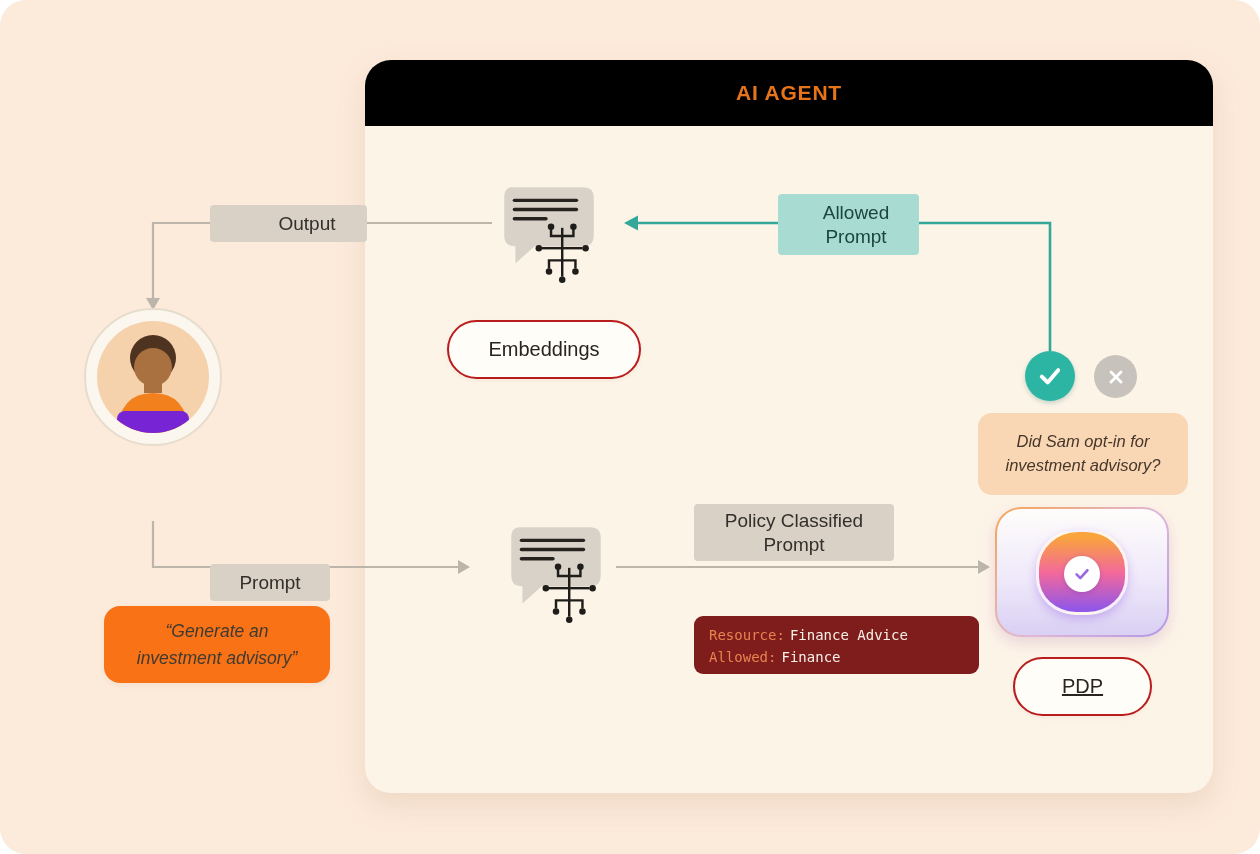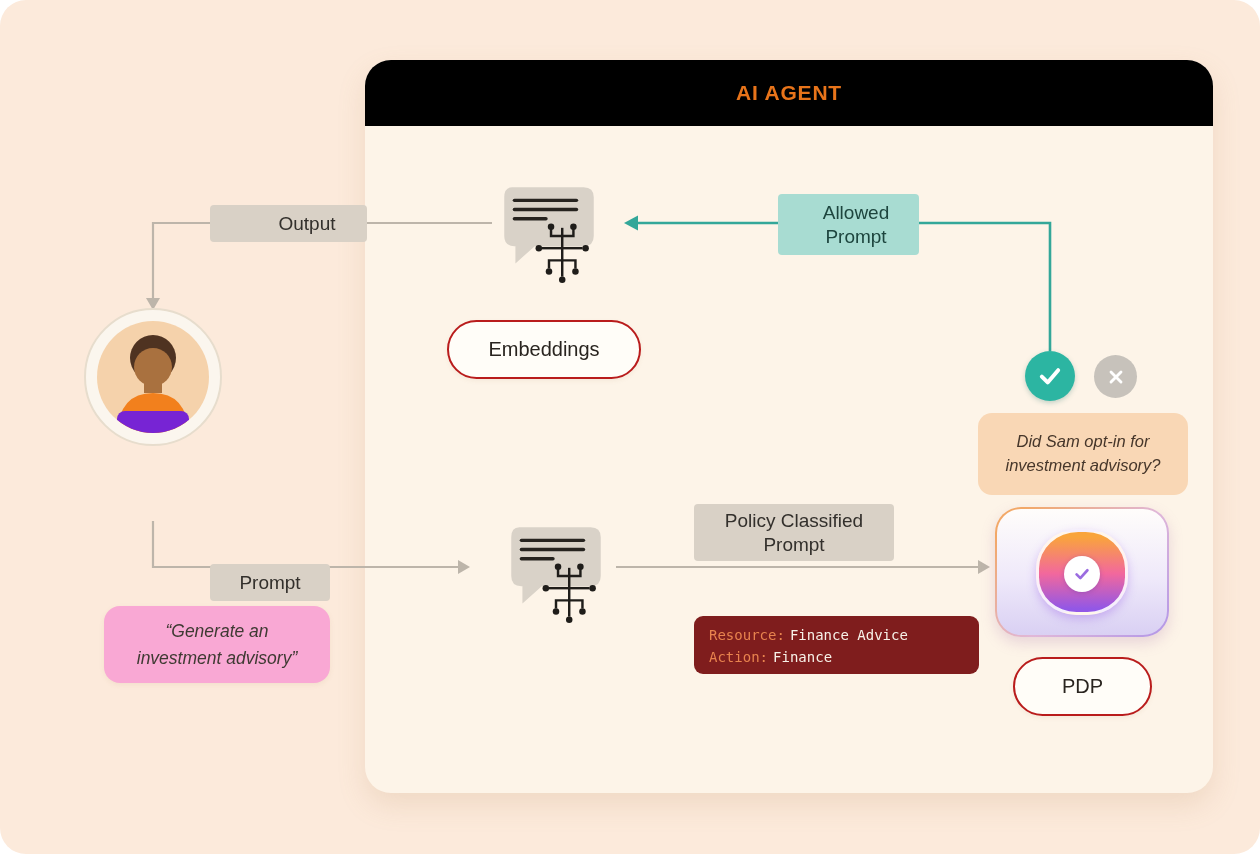--- a/index.html
+++ b/index.html
@@ -41,21 +41,21 @@
     box-shadow:0 2px 4px rgba(180,150,110,0.10);
   }
   
   .question-box{
     position:absolute;background:#f9d7b5;border-radius:14px;
     display:flex;align-items:center;justify-content:center;text-align:center;
     font-style:italic;font-size:16.5px;color:#46362a;line-height:1.45;
     padding:12px 16px;box-sizing:border-box;
   }
   .quote-box{
-    position:absolute;background:#f9a8d4;border-radius:16px;
+    position:absolute;background:#f97316;border-radius:16px;
     display:flex;align-items:center;justify-content:center;text-align:center;
     font-style:italic;font-size:17.5px;color:#3f3a33;line-height:1.5;
     padding:24px 18px;box-sizing:border-box;
     box-shadow:0 2px 5px rgba(180,150,110,0.12);
   }
   .code-box{
     position:absolute;background:#7f1d1d;border-radius:9px;
     font-family:"DejaVu Sans Mono","Liberation Mono",monospace;
     font-size:14px;line-height:1.55;color:#f7f1e8;
     padding:9px 15px;box-sizing:border-box;
@@ -216,21 +216,21 @@
           <circle cx="71" cy="97" r="3.2"></circle>
         </g>
       </svg>
     </div>
 
     <div class="code-box" style="left:694px;top:616px;width:285px;height:58px;">
       <div>
         <span class="code-key">Resource:</span><span class="code-val">Finance Advice</span>
       </div>
       <div>
-        <span class="code-key">Action:</span><span class="code-val">Finance</span>
+        <span class="code-key">Allowed:</span><span class="code-val">Finance</span>
       </div>
     </div>
 
     <div class="status-circle check-circle">
       <svg viewBox="0 0 24 24" width="28" height="28">
           <polyline points="5,12.5 10,17.5 19,7" fill="none" stroke="#ffffff" stroke-width="3.4" stroke-linecap="round" stroke-linejoin="round"></polyline>
         </svg>
     </div>
     <div class="status-circle cross-circle">
       <svg viewBox="0 0 24 24" width="20" height="20">
@@ -249,18 +249,18 @@
       <div class="pdp-inner">
         <div class="pdp-blob">
           <div class="pdp-badge">
             <svg viewBox="0 0 24 24" width="20" height="20">
                 <polyline points="5.5,12.5 10,17 18.5,7.5" fill="none" stroke="#9b6ce0" stroke-width="3.2" stroke-linecap="round" stroke-linejoin="round"></polyline>
               </svg>
           </div>
         </div>
       </div>
     </div>
-    <div class="pill" style="left:1013px;top:657px;width:135px;height:55px;">
+    <div class="pill" style="left:1013px;top:657px;width:135px;height:55px;text-decoration:underline;">
       <span>PDP</span>
     </div>
 
   </div>
 </div>
 
 </body></html>

